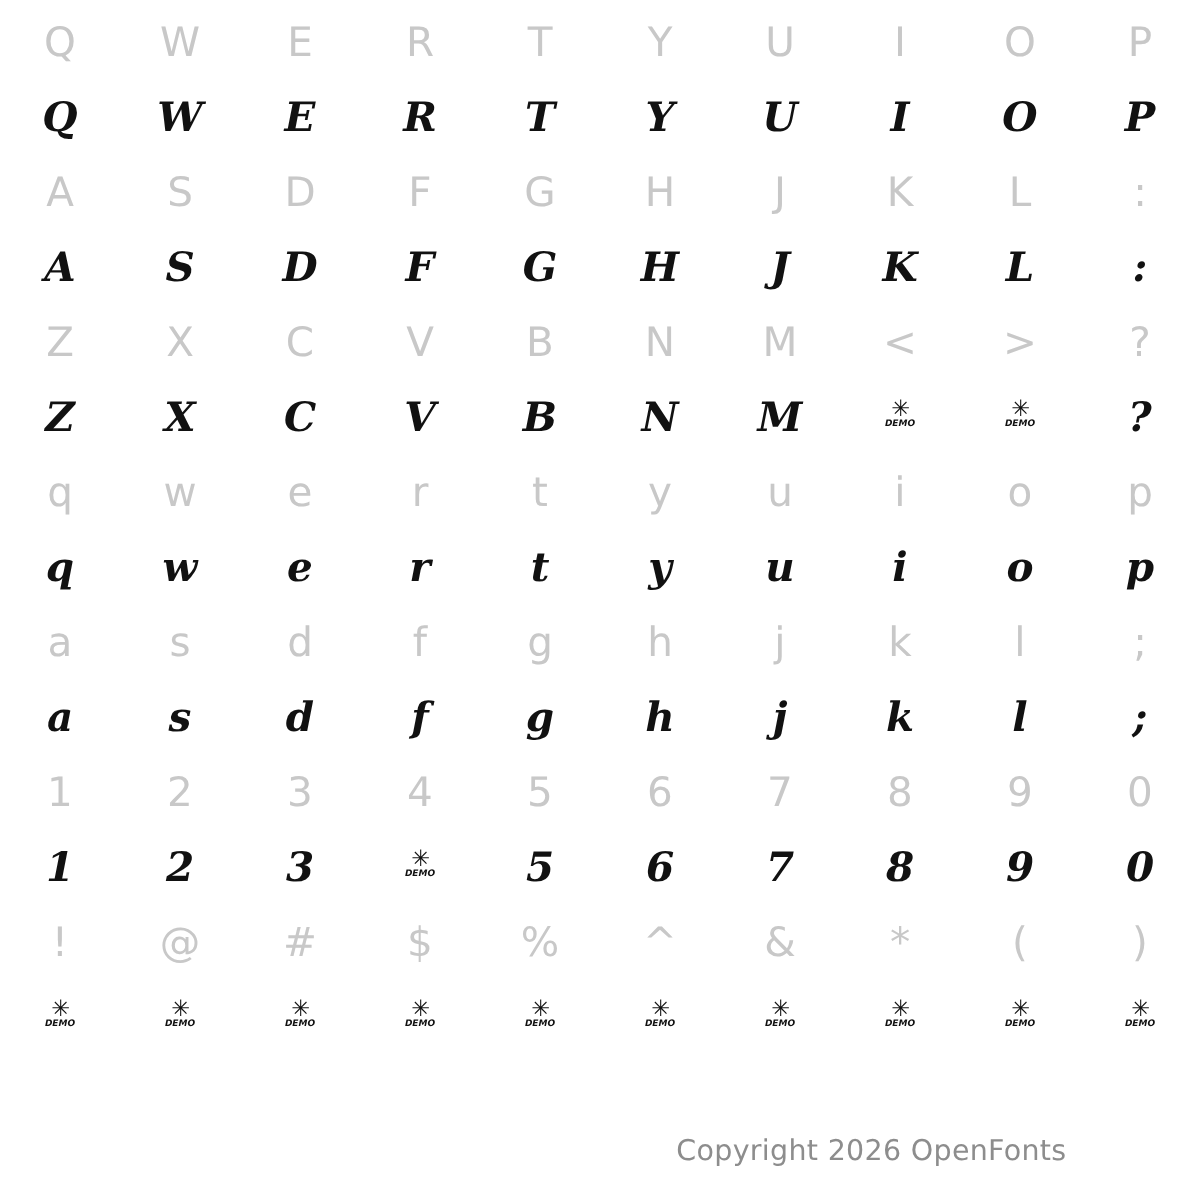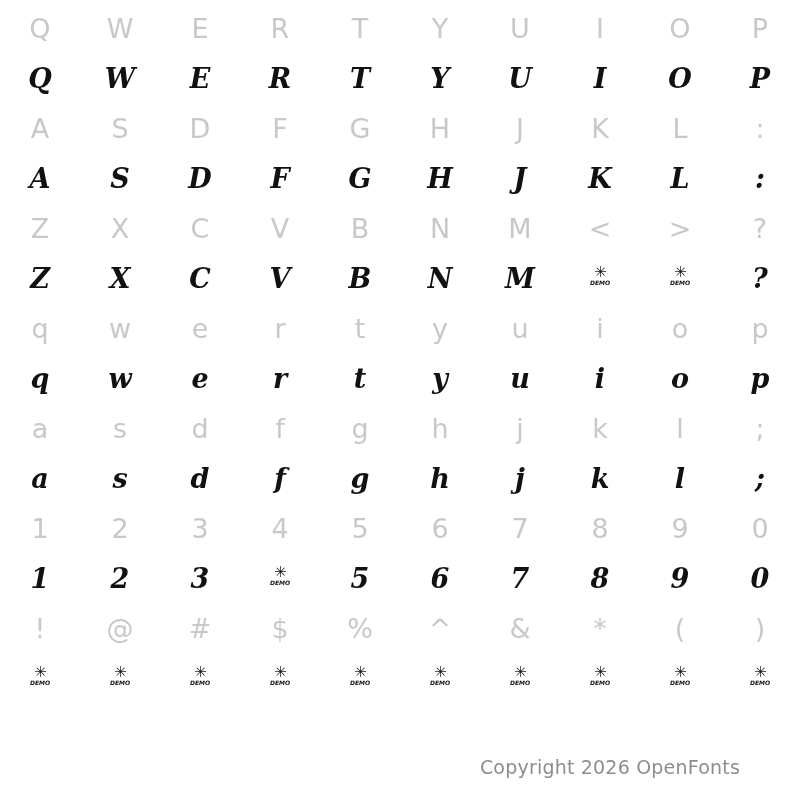--- a/index.html
+++ b/index.html
@@ -87,21 +87,21 @@
     color: #111111;
     text-align: center;
     letter-spacing: 0px;
   }
   .footer {
     position: absolute;
     left: 0;
     right: 0;
     bottom: 22px;
     text-align: right;
-    padding-right: 60px;
+    padding-right: 89px;
     font-family: "DejaVu Sans", sans-serif;
     font-size: 19px;
     color: #8d8d8d;
     letter-spacing: 0.2px;
   }
 </style>
 </head>
 <body>
 
 <div class="sheet">

